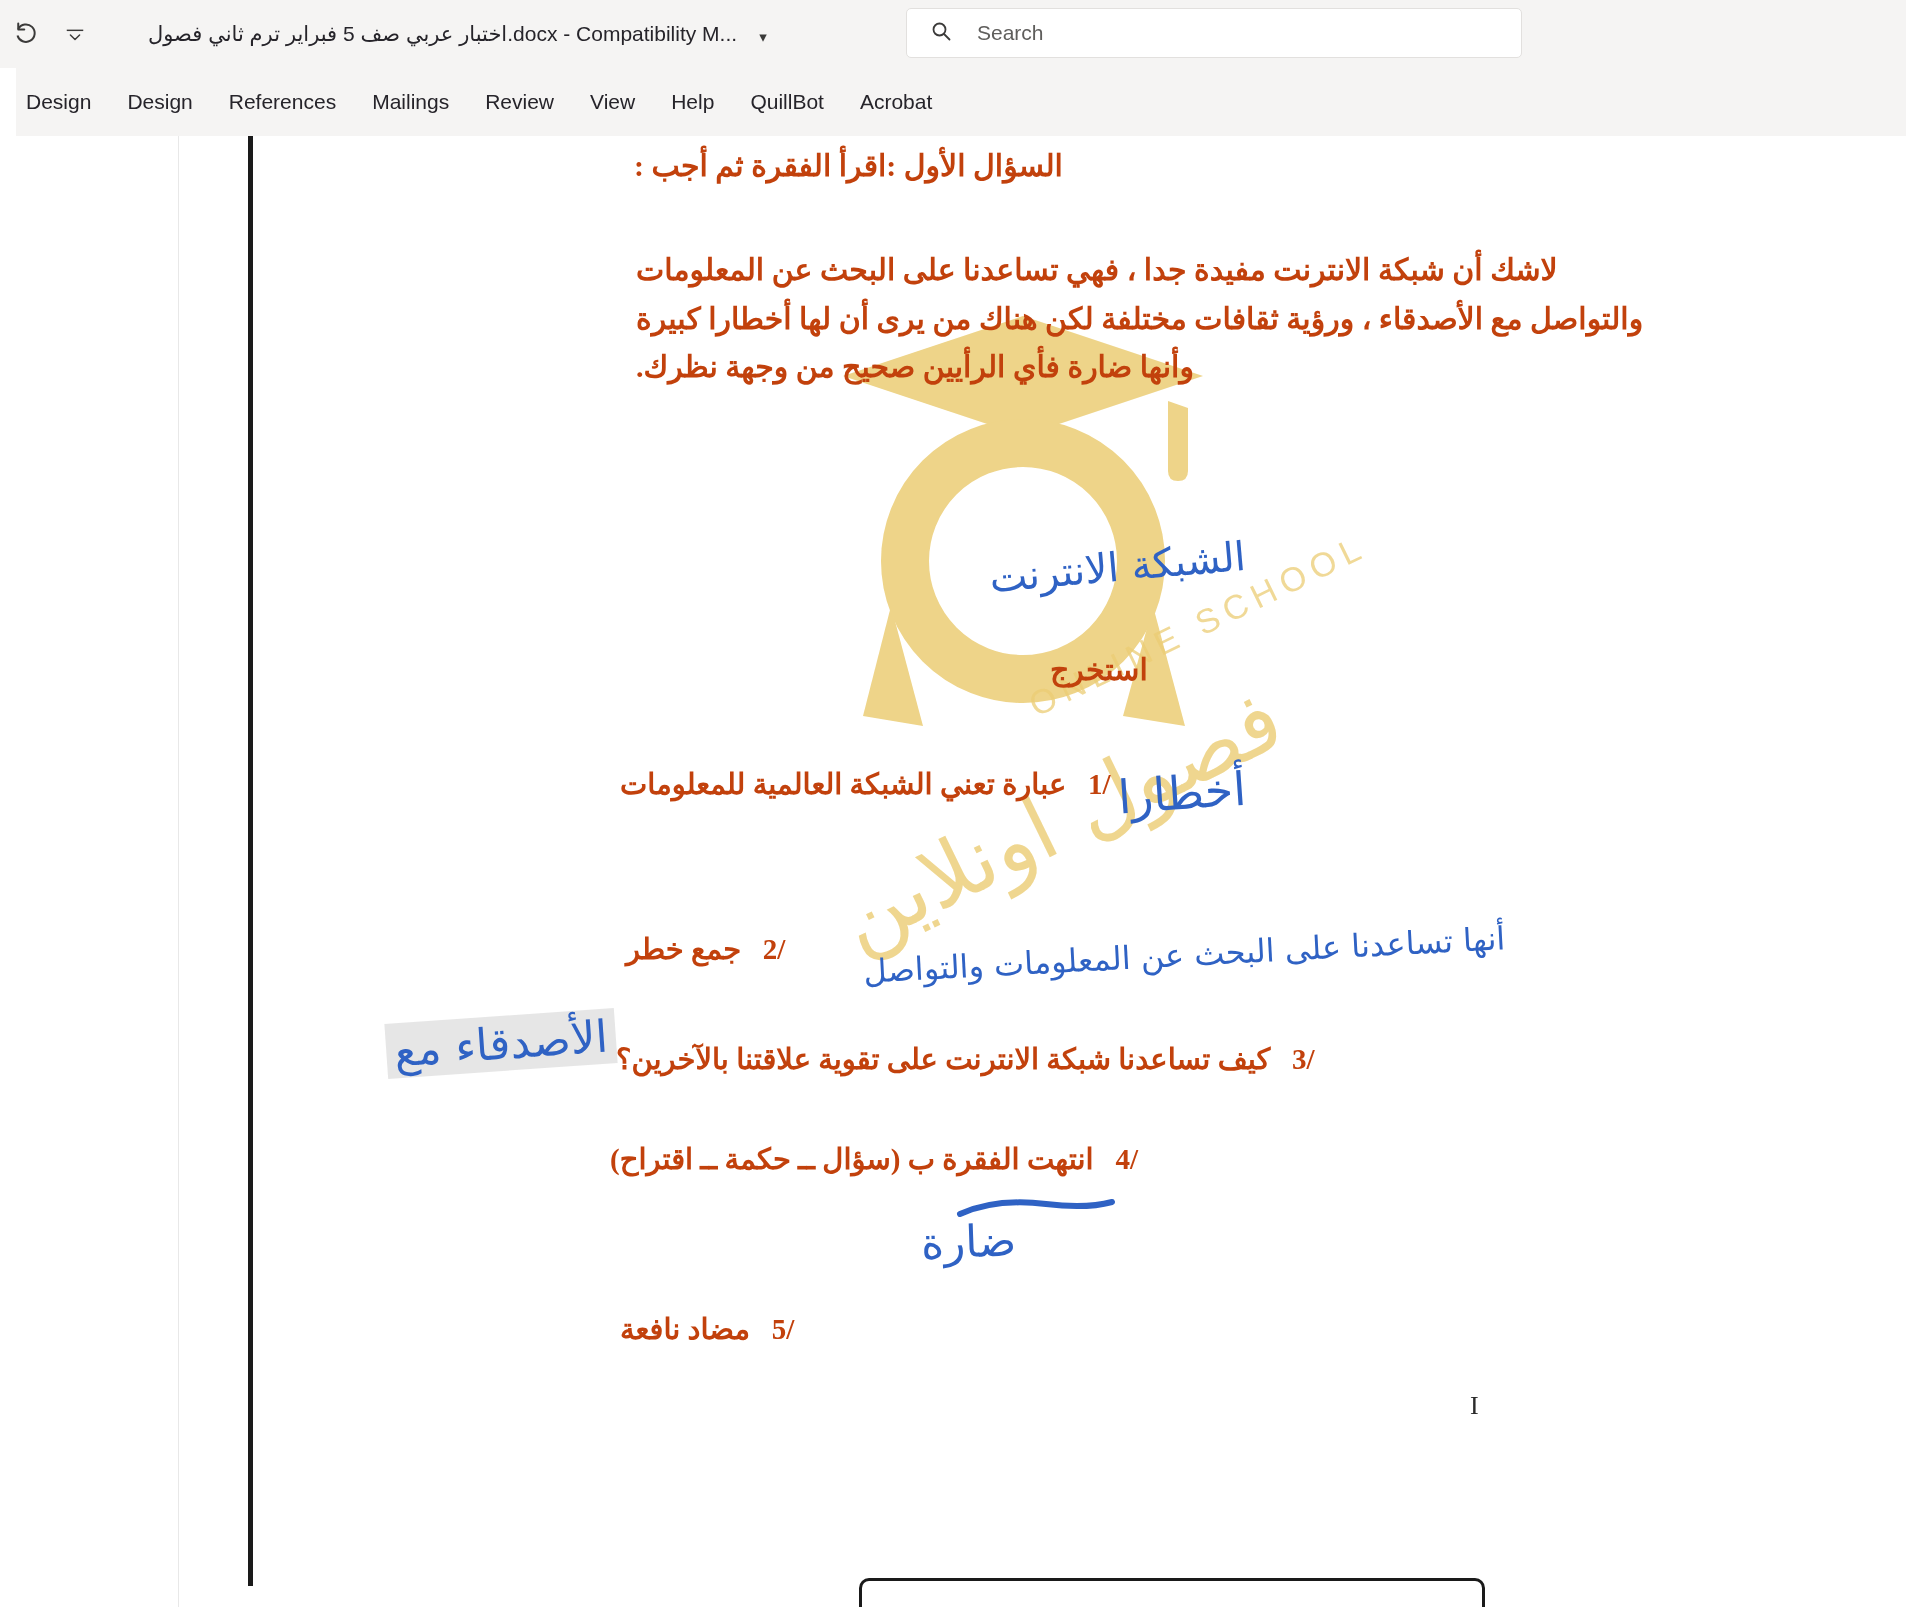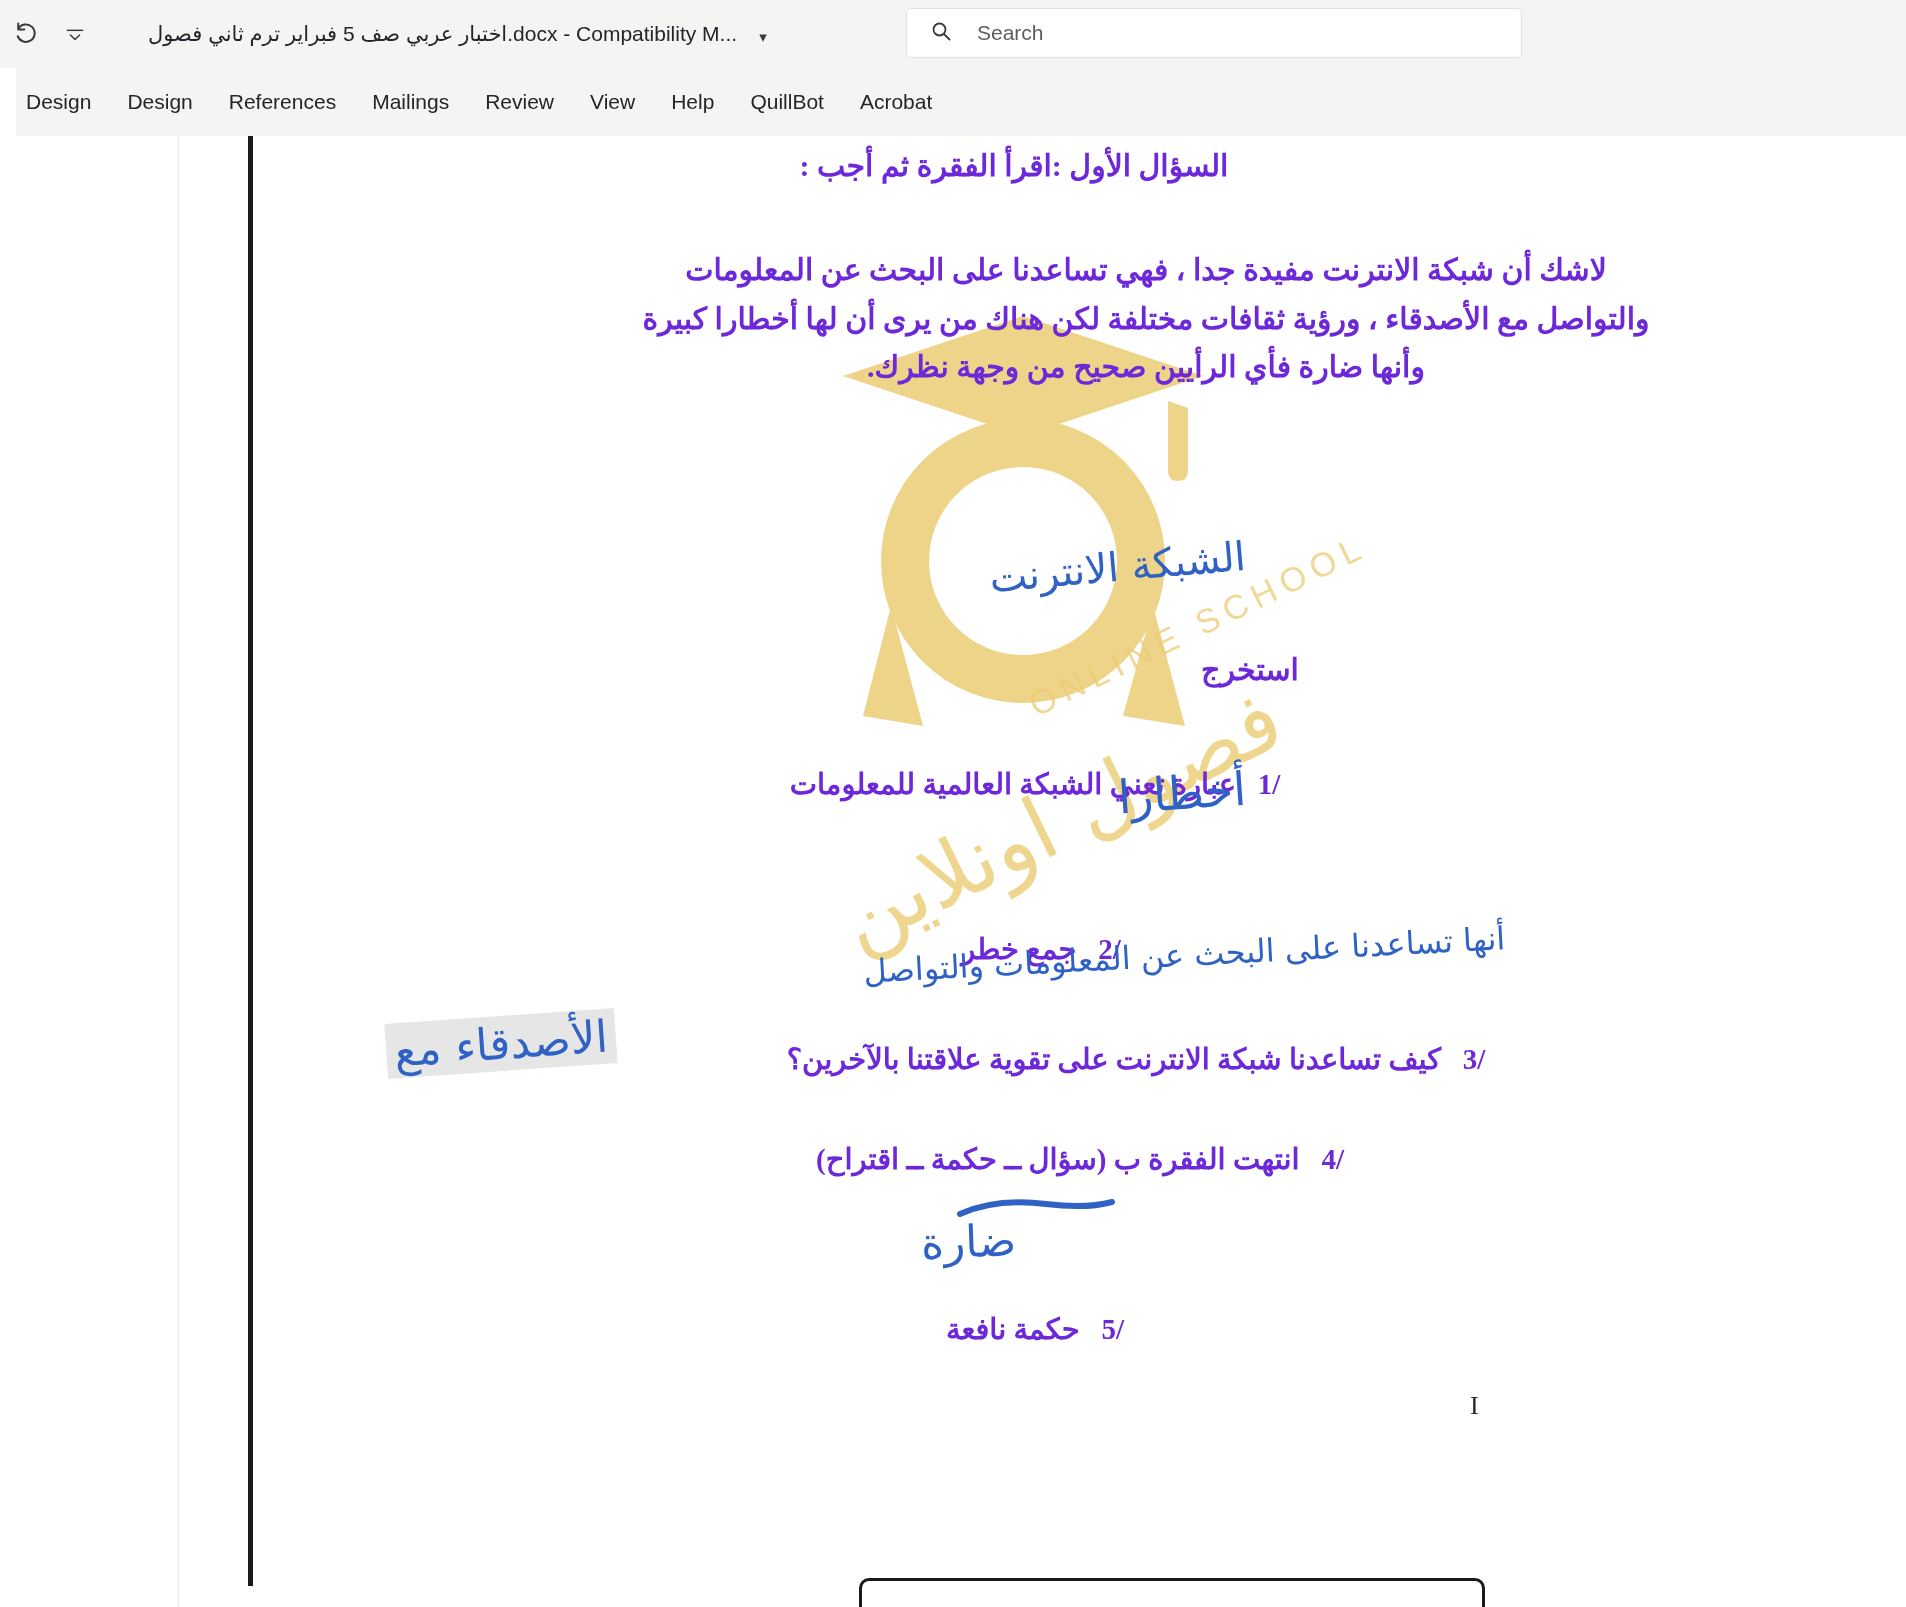--- a/index.html
+++ b/index.html
@@ -123,23 +123,23 @@
     top: 0;
     left: 253px;
     width: 1653px;
     height: 1471px;
     background: #ffffff;
   }
 
   .doc-text {
     position: absolute;
     direction: rtl;
-    text-align: center;
+    text-align: left;
     font-family: "Liberation Serif", serif;
-    color: #6d28d9;
+    color: #c2410c;
     font-weight: bold;
     line-height: 1.62;
   }
 
   #p-q1      { top: 6px;   right: 512px; width: 760px; font-size: 30px; }
   #p-para    { top: 110px; right: 250px; width: 1020px; font-size: 30px; }
   #p-extract { top: 510px; right: 456px; width: 400px; font-size: 30px; }
   #p-item1   { top: 625px; right: 456px; width: 830px; font-size: 29px; }
   #p-item2   { top: 790px; right: 450px; width: 830px; font-size: 29px; }
   #p-item3   { top: 900px; right: 250px; width: 1040px; font-size: 29px; }
@@ -298,21 +298,21 @@
         &nbsp;&nbsp;<span>كيف تساعدنا شبكة الانترنت على تقوية علاقتنا بالآخرين؟</span>
       </div>
 
       <div class="doc-text" id="p-item4">
         <span class="num-prefix">/4</span>
         &nbsp;&nbsp;<span>انتهت الفقرة ب (سؤال ــ حكمة ــ اقتراح)</span>
       </div>
 
       <div class="doc-text" id="p-item5">
         <span class="num-prefix">/5</span>
-        &nbsp;&nbsp;<span>حكمة نافعة</span>
+        &nbsp;&nbsp;<span>مضاد نافعة</span>
       </div>
 
       <div class="ink">
         <div class="ink-text" id="ink-1">الشبكة الانترنت</div>
         <div class="ink-text" id="ink-2">أخطارا</div>
         <div class="ink-text" id="ink-3">أنها تساعدنا على البحث عن المعلومات والتواصل</div>
         <div class="ink-text" id="ink-4">الأصدقاء مع</div>
         <div class="ink-text" id="ink-5">ضارة</div>
 
         <svg class="ink-underline" viewBox="0 0 160 26">

